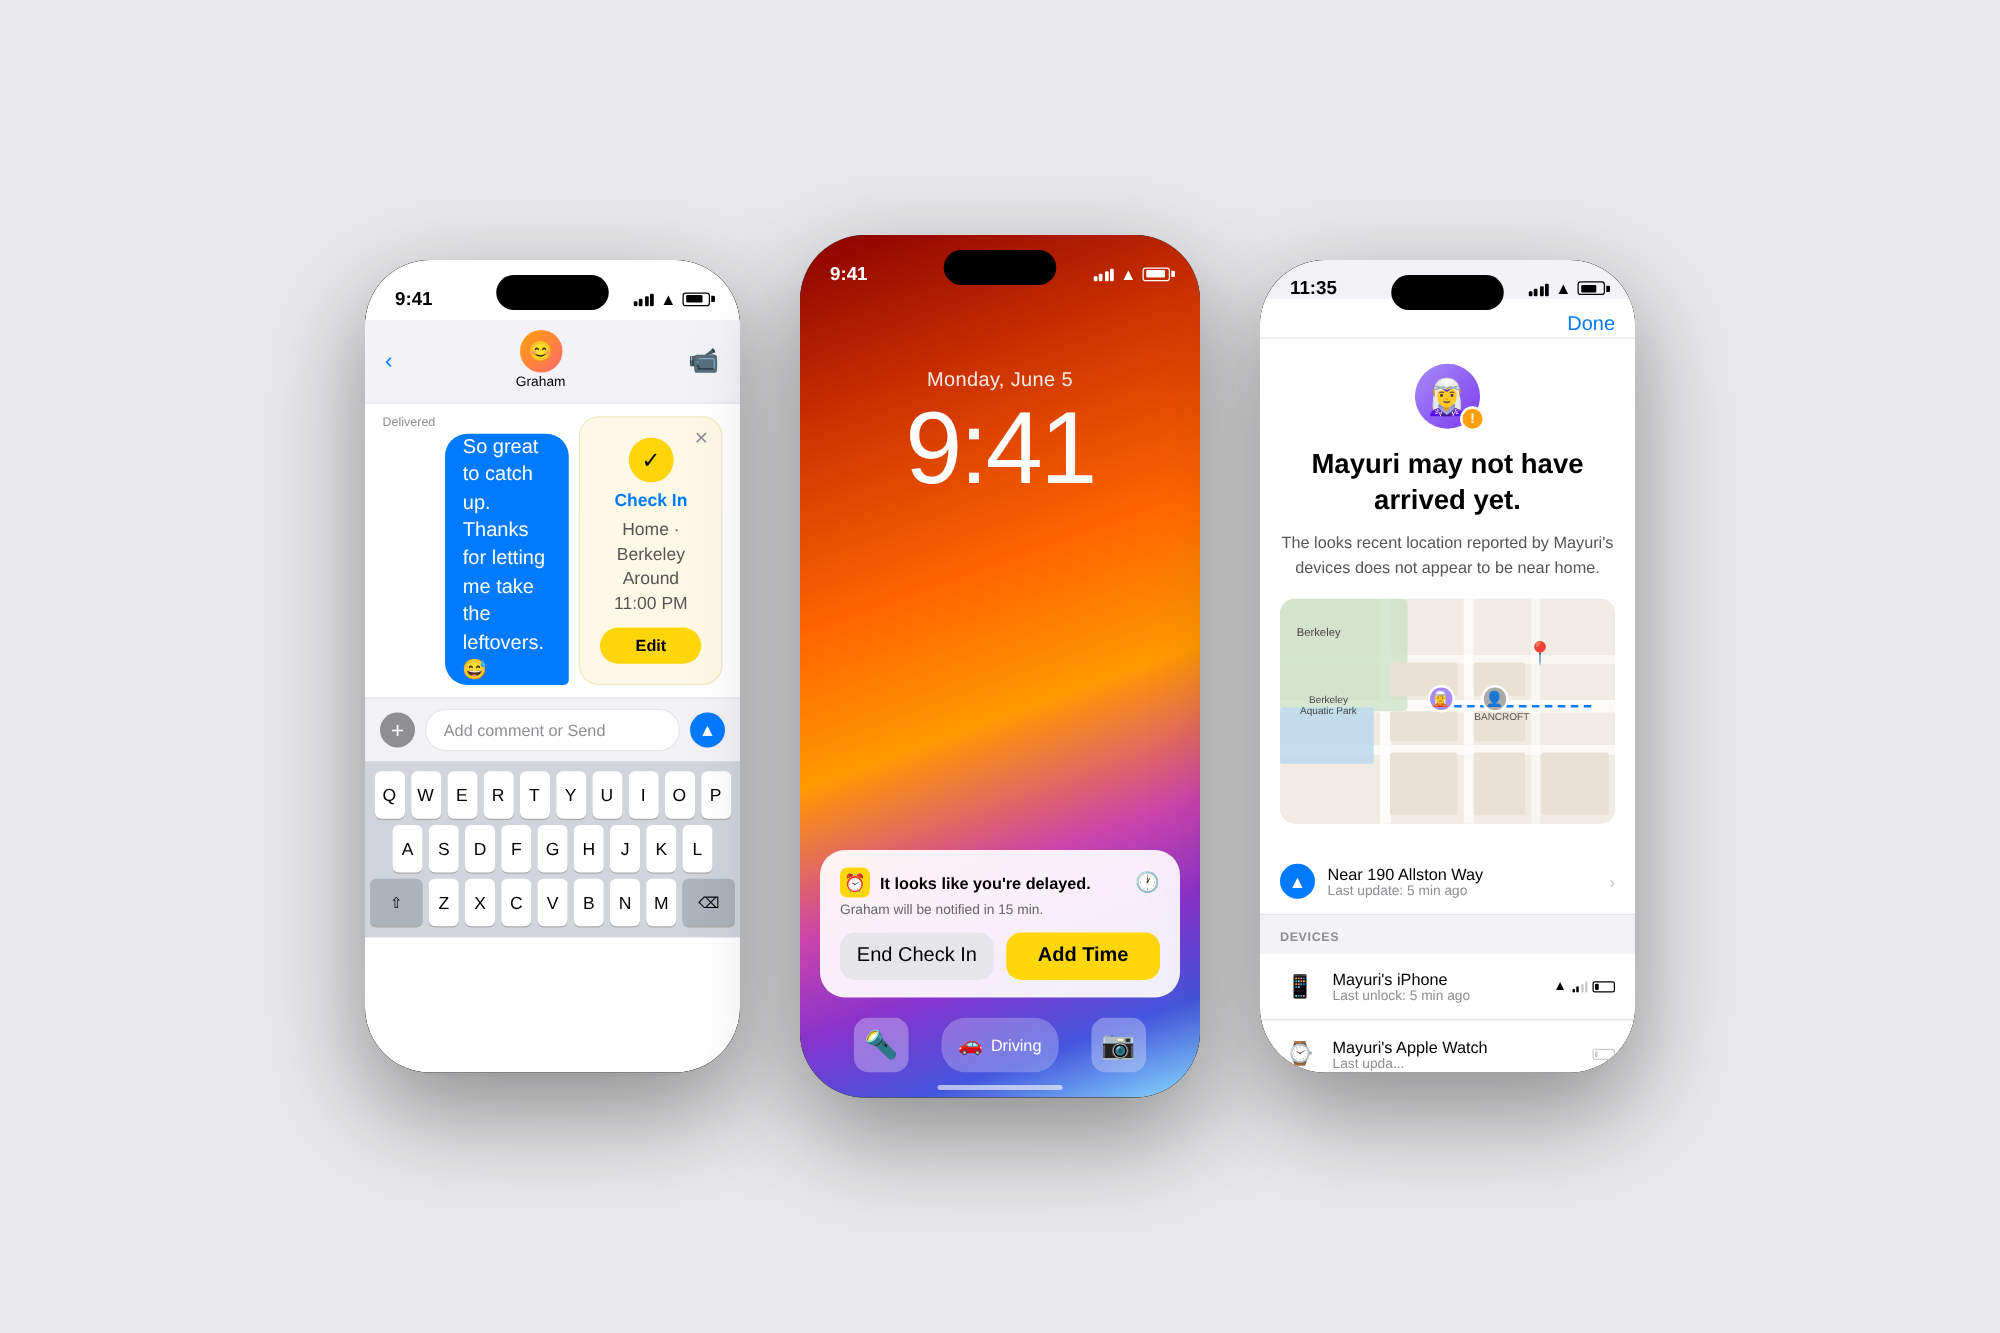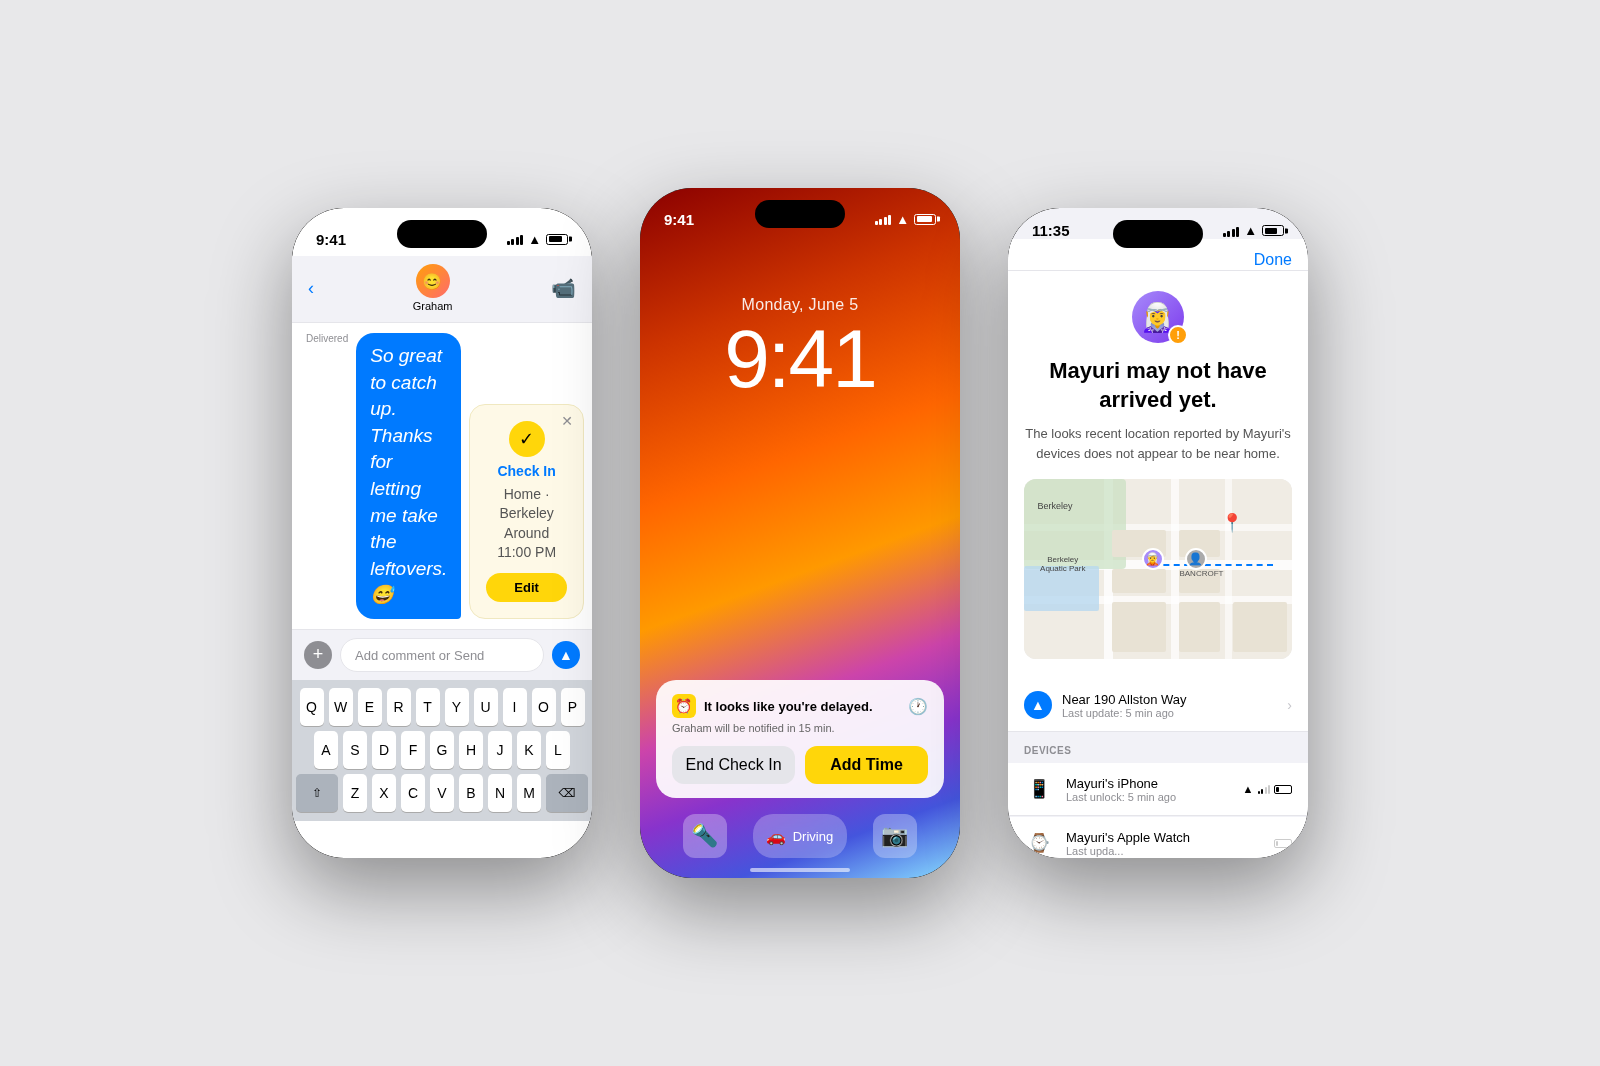--- a/index.html
+++ b/index.html
@@ -194,25 +194,24 @@
 
     .delivered-label {
       text-align: right;
       font-size: 10px;
       color: #8e8e93;
       margin-bottom: -4px;
     }
 
     .bubble {
       max-width: 78%;
-      padding: 10px 14px;
+      padding: 0 14px;
       border-radius: 18px;
-      font-size: 19px;
+      font-size: 16px;
       line-height: 1.4;
-      font-style: italic;
     }
 
     .bubble-sent {
       background: #007aff;
       color: #fff;
       align-self: flex-end;
       border-bottom-right-radius: 4px;
     }
 
     .check-in-card {

